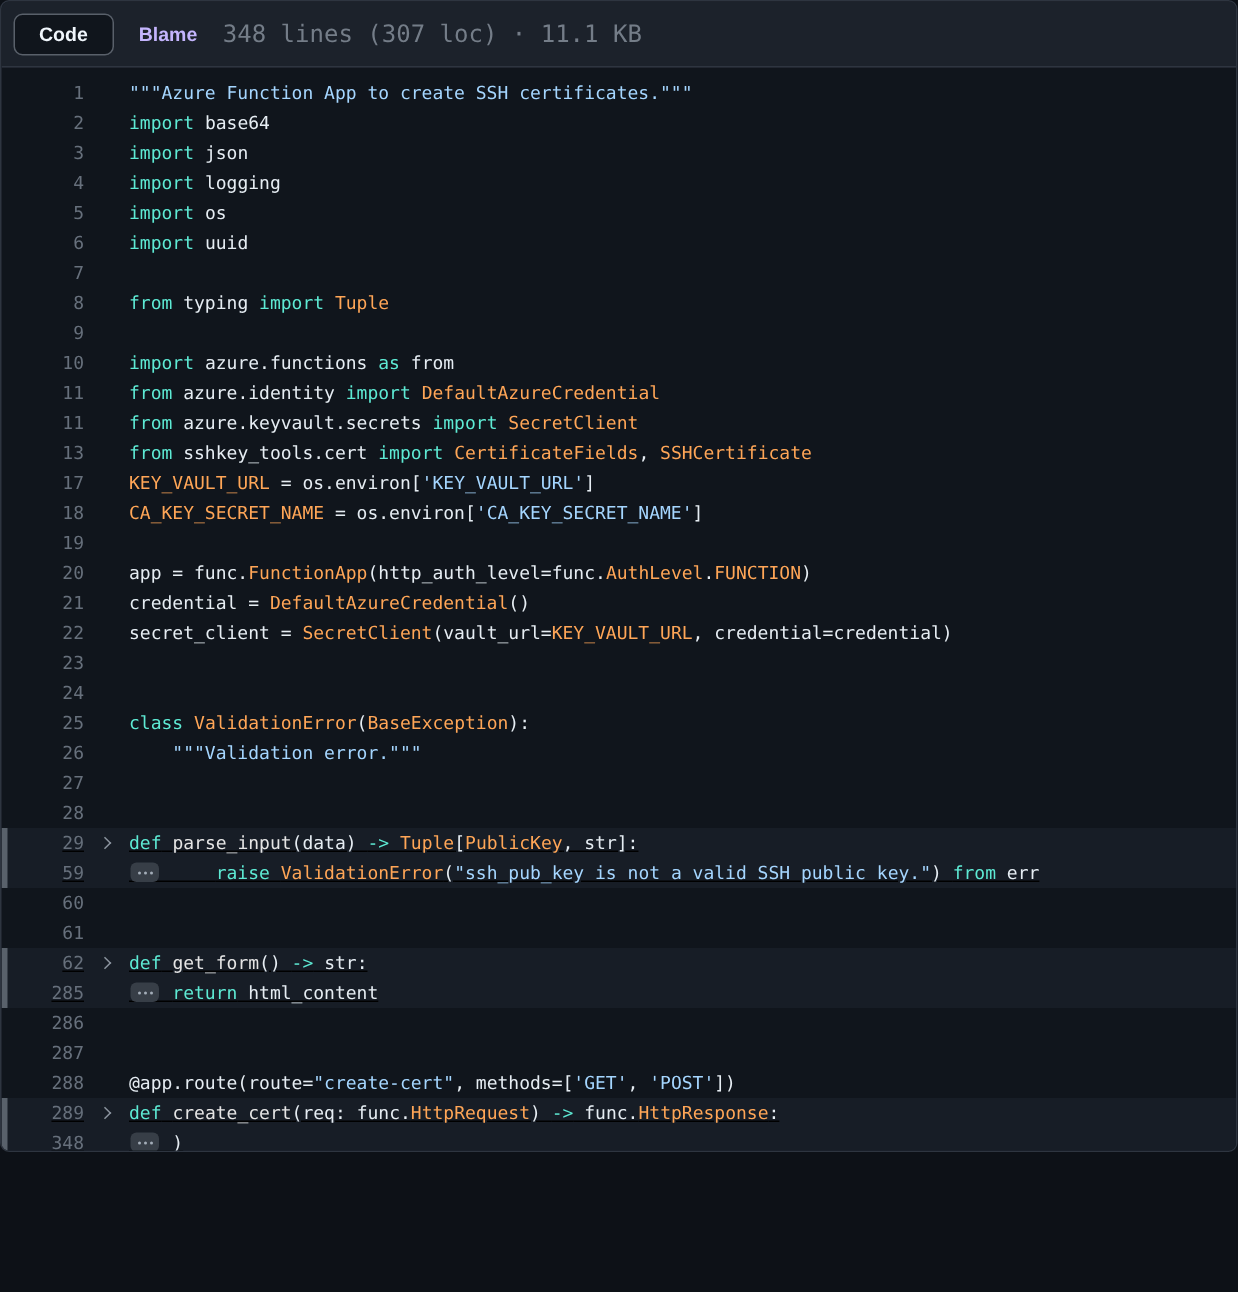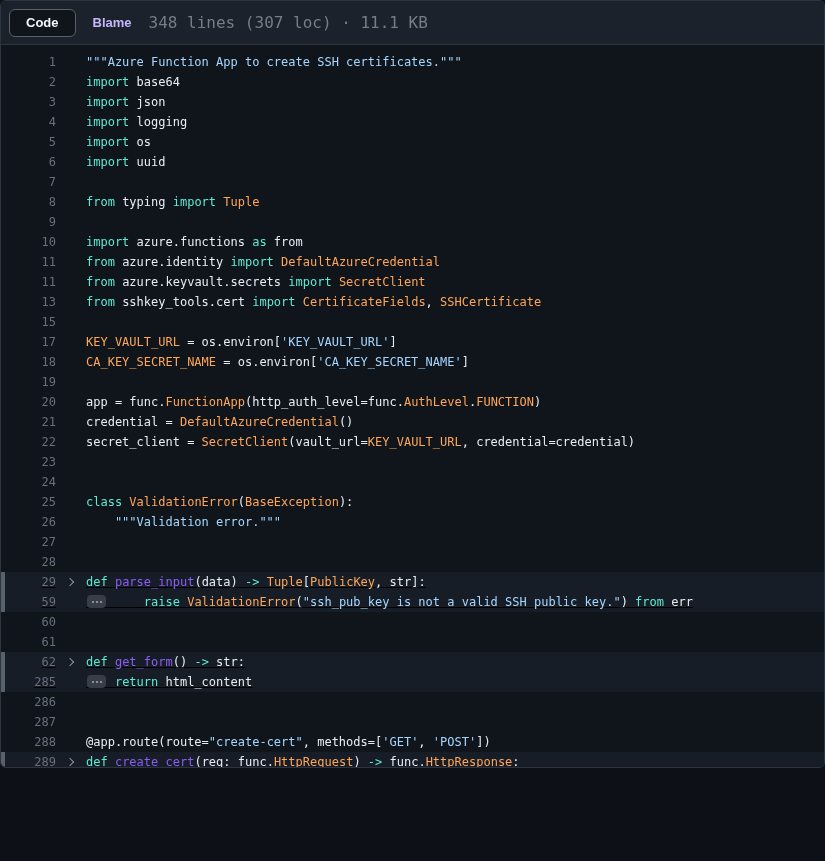--- a/index.html
+++ b/index.html
@@ -58,21 +58,21 @@
     background:#373e47; border-radius:4px; cursor:pointer;
     display:flex; align-items:center; justify-content:center; gap:2px;
   }
   .fold-btn i { width:2px; height:2px; border-radius:1px; background:#a3adb8; display:block; }
 
   
   .tk-pln { color:#e6edf3; }
   .tk-kw  { color:#5eead4; }
   .tk-str { color:#a5d6ff; }
   .tk-typ { color:#ffa657; }
-  .tk-fn  { color:#8b5cf6; }
+  .tk-fn  { color:#e5e5e5; }
 </style>
 </head>
 <body>
 
 <div class="file-container">
   <div class="file-header">
     <div class="seg-group">
       <button class="seg-btn selected">Code</button>
       <button class="seg-btn">Blame</button>
     </div>
@@ -137,25 +137,20 @@
         <span class="ln">11</span>
         <span class="gut"></span>
         <span class="codeline"><span class="tk-kw">from</span><span class="tk-pln"> azure.keyvault.secrets </span><span class="tk-kw">import</span><span class="tk-pln"> </span><span class="tk-typ">SecretClient</span></span>
       </div>
       <div class="row">
         <span class="ln">13</span>
         <span class="gut"></span>
         <span class="codeline"><span class="tk-kw">from</span><span class="tk-pln"> sshkey_tools.cert </span><span class="tk-kw">import</span><span class="tk-pln"> </span><span class="tk-typ">CertificateFields</span><span class="tk-pln">, </span><span class="tk-typ">SSHCertificate</span></span>
       </div>
       <div class="row">
-        <span class="ln">15</span>
-        <span class="gut"></span>
-        <span class="codeline"></span>
-      </div>
-      <div class="row">
         <span class="ln">17</span>
         <span class="gut"></span>
         <span class="codeline"><span class="tk-typ">KEY_VAULT_URL</span><span class="tk-pln"> = os.environ[</span><span class="tk-str">'KEY_VAULT_URL'</span><span class="tk-pln">]</span></span>
       </div>
       <div class="row">
         <span class="ln">18</span>
         <span class="gut"></span>
         <span class="codeline"><span class="tk-typ">CA_KEY_SECRET_NAME</span><span class="tk-pln"> = os.environ[</span><span class="tk-str">'CA_KEY_SECRET_NAME'</span><span class="tk-pln">]</span></span>
       </div>
       <div class="row">

